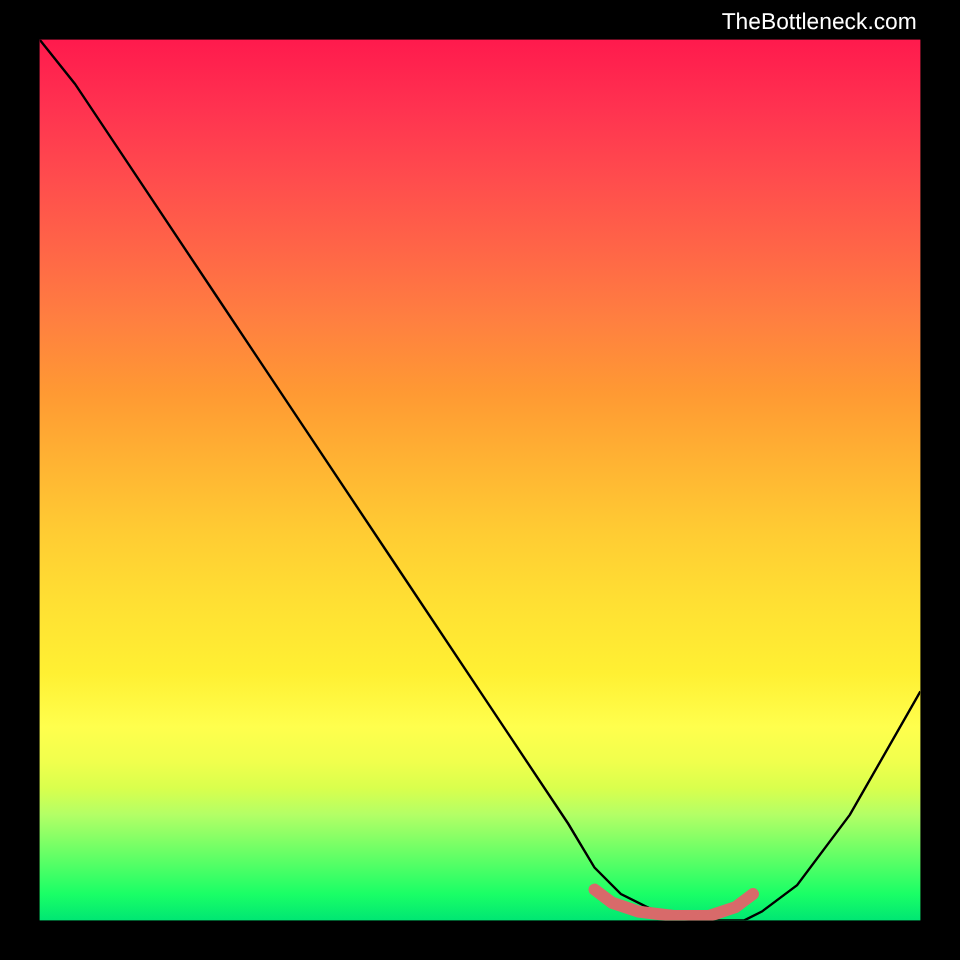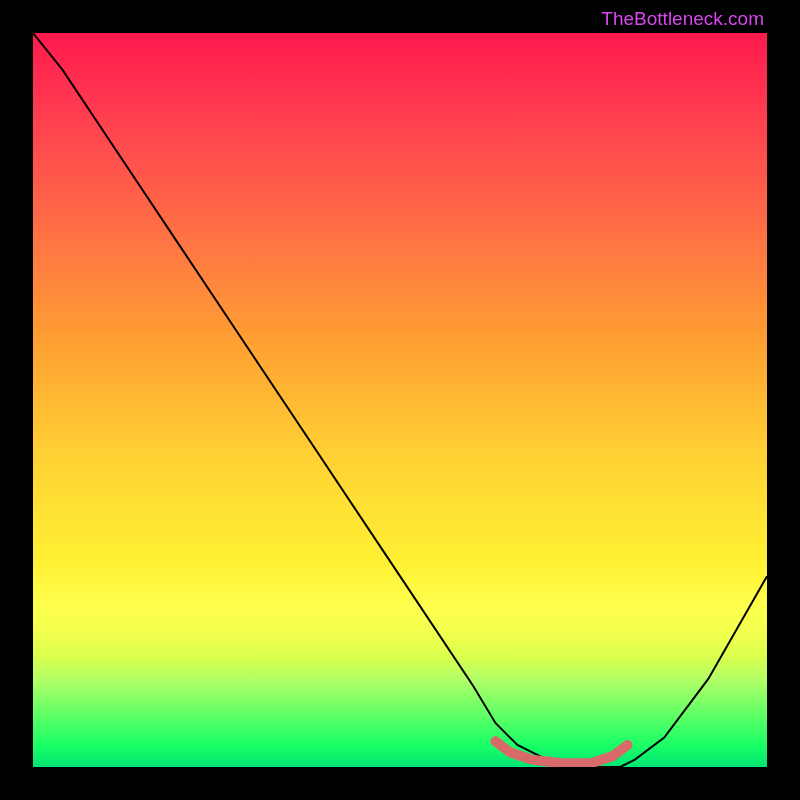--- a/index.html
+++ b/index.html
@@ -35,21 +35,21 @@
       #80ff66 91%,
       #4dff66 94%,
       #1aff66 97%,
       #00e673 100%
     );
   }
   .attribution {
     position: absolute;
     top: 8px;
     right: 36px;
-    color: #d946ef;
+    color: #ffffff;
     font-size: 19px;
     font-weight: 500;
     z-index: 10;
   }
   svg.curve {
     position: absolute;
     left: 33px;
     top: 33px;
     width: 734px;
     height: 734px;

